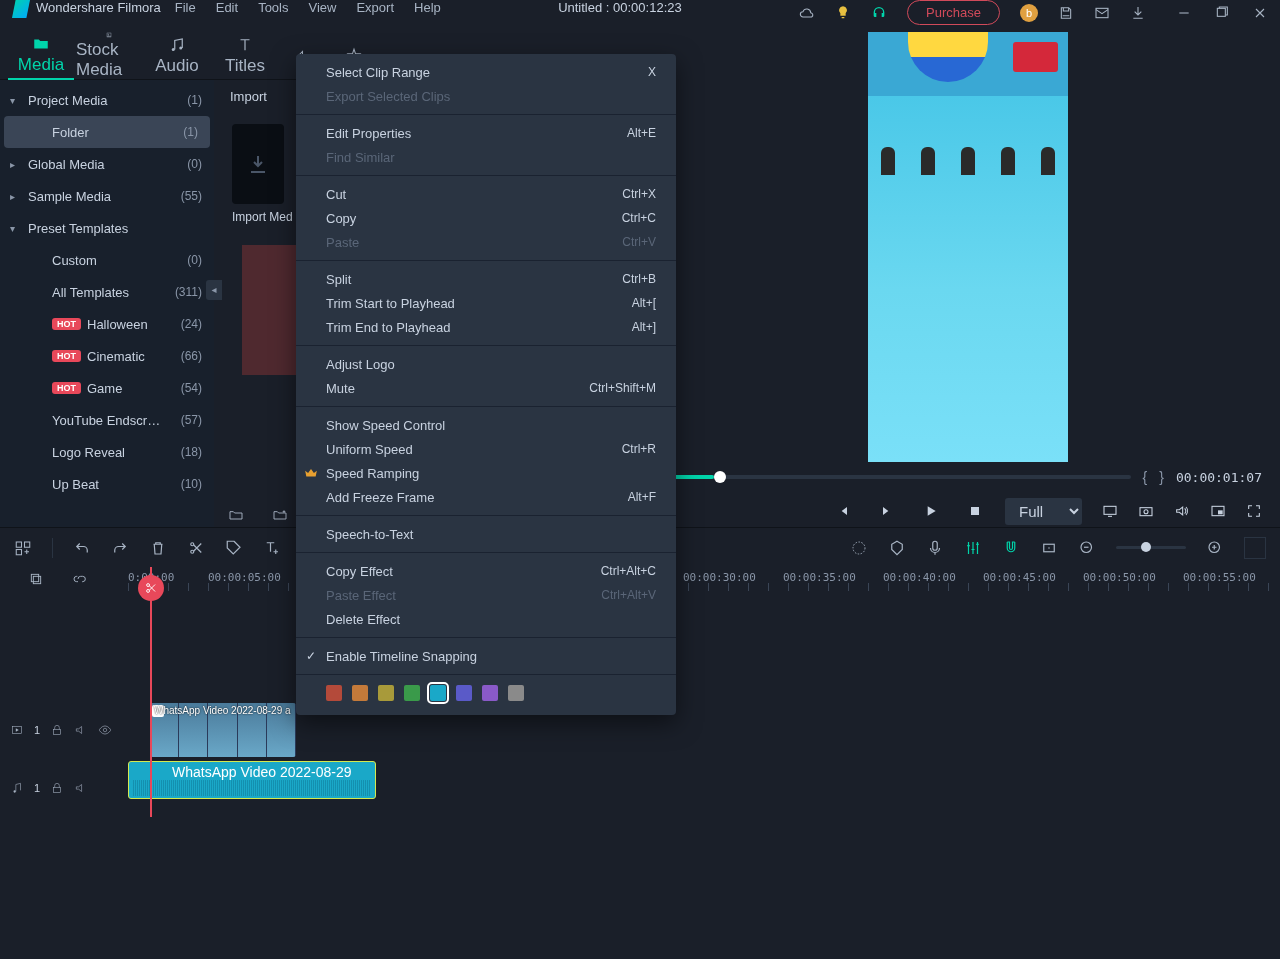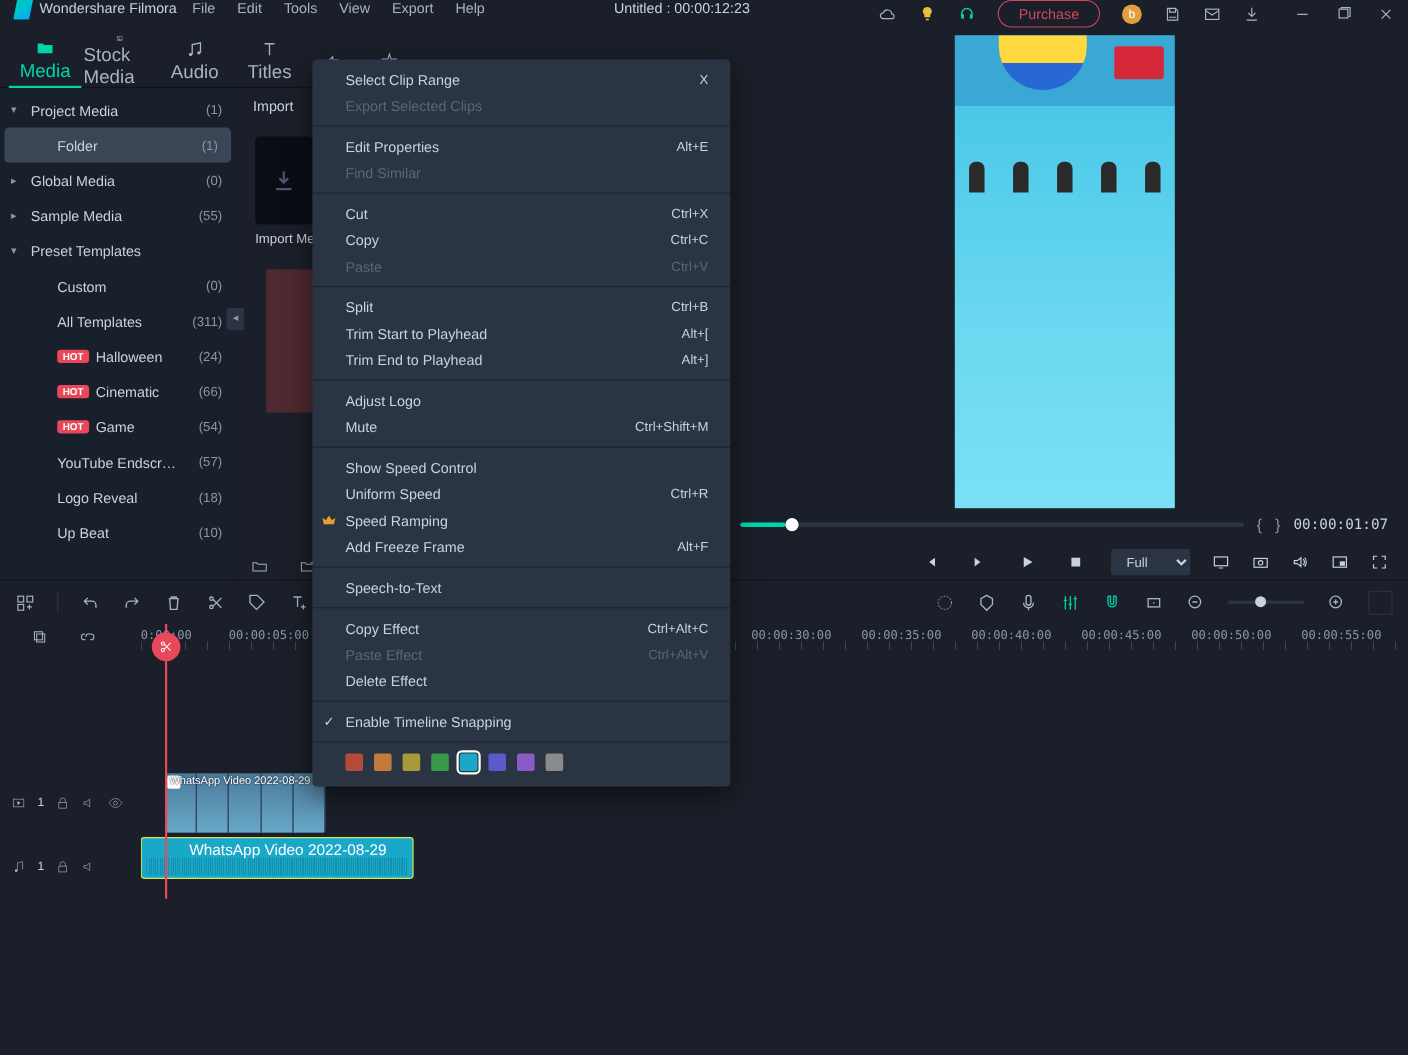--- a/index.html
+++ b/index.html
@@ -69,21 +69,21 @@
 .scrubber { flex: 1; height: 4px; background: #2a3442; border-radius: 2px; position: relative; }
 .scrubber-fill { position: absolute; left: 0; top: 0; bottom: 0; width: 9%; background: #00d4aa; border-radius: 2px; }
 .scrubber-thumb { position: absolute; left: 9%; top: -4px; width: 12px; height: 12px; background: #fff; border-radius: 50%; }
 .bracket { color: #8a96a8; font-size: 14px; cursor: pointer; }
 .timecode-lbl { color: #c8d2e0; font-size: 13px; font-family: monospace; }
 
 .transport-row { height: 38px; display: flex; align-items: center; padding: 0 18px; }
 .transport-center { flex: 1; display: flex; justify-content: center; gap: 28px; }
 .transport-center .ic, .transport-right .ic { width: 16px; height: 16px; fill: #c8d2e0; cursor: pointer; }
 .transport-right { display: flex; align-items: center; gap: 20px; }
-.quality-sel { background: #2a3442; color: #c8d2e0; border: none; padding: 4px 22px 4px 10px; font-size: 12px; border-radius: 3px; }
+.quality-sel { background: #2a3442; color: #c8d2e0; border: none; padding: 4px 22px 4px 10px; font-size: 15px; border-radius: 3px; }
 
 
 .bottom-toolbar { height: 40px; background: #1a1f29; display: flex; align-items: center; padding: 0 14px; gap: 20px; border-top: 1px solid #0f1319; }
 .bottom-toolbar .left-icons { display: flex; gap: 20px; align-items: center; }
 .bottom-toolbar .divider { width: 1px; height: 20px; background: #2a3442; }
 .bottom-toolbar .ic { width: 18px; height: 18px; fill: #a8b4c4; cursor: pointer; }
 .bottom-toolbar .right-icons { margin-left: auto; display: flex; gap: 20px; align-items: center; }
 .ic.green { fill: #00d4aa; }
 .zoom-track { width: 70px; height: 3px; background: #2a3442; border-radius: 2px; position: relative; }
 .zoom-track::after { content: ""; position: absolute; left: 35%; top: -4px; width: 10px; height: 10px; background: #c8d2e0; border-radius: 50%; }
@@ -119,21 +119,21 @@
 
 .audio-clip { position: absolute; left: 0px; top: 2px; width: 248px; height: 38px; background: #1aa8c8; border: 1px solid #d4e850; border-radius: 3px; }
 .audio-clip .label { position: absolute; top: 2px; left: 20px; font-size: 14px; color: #fff; margin-left: 23px; }
 .audio-wave { position: absolute; bottom: 2px; left: 4px; right: 4px; height: 16px; 
   background-image: repeating-linear-gradient(to right, #0a6a88 0, #0a6a88 1px, transparent 1px, transparent 2px); opacity: .4; }
 
 .folder-bar-icons { position: absolute; bottom: 4px; left: 14px; display:flex; gap: 28px; }
 .folder-bar-icons .ic { width:16px; height:16px; fill:#a8b4c4; }
 
 
-.context-menu { position: absolute; left: 284px; top: 54px; width: 380px; background: #2a3442; border-radius: 4px; box-shadow: 0 8px 24px rgba(0,0,0,.5); z-index: 100; padding: 6px 0; }
+.context-menu { position: absolute; left: 296px; top: 54px; width: 380px; background: #2a3442; border-radius: 4px; box-shadow: 0 8px 24px rgba(0,0,0,.5); z-index: 100; padding: 6px 0; }
 .ctx-item { height: 24px; display: flex; align-items: center; padding: 0 20px 0 30px; font-size: 13px; color: #c8d2e0; cursor: pointer; position: relative; }
 .ctx-item.disabled { color: #5a6678; cursor: default; }
 .ctx-item.hover { background: #3a4556; }
 .ctx-item .shortcut { margin-left: auto; color: #c8d2e0; font-size: 12px; }
 .ctx-item.disabled .shortcut { color: #5a6678; }
 .ctx-sep { height: 1px; background: #1a2230; margin: 6px 0; }
 .ctx-crown { position: absolute; left: 8px; width: 14px; height: 14px; fill: #e8a030; }
 .ctx-check { position: absolute; left: 10px; color: #c8d2e0; font-size: 12px; }
 .color-row { display: flex; align-items: center; padding: 4px 20px 8px 30px; gap: 10px; }
 .color-sw { width: 16px; height: 16px; border-radius: 2px; cursor: pointer; }

